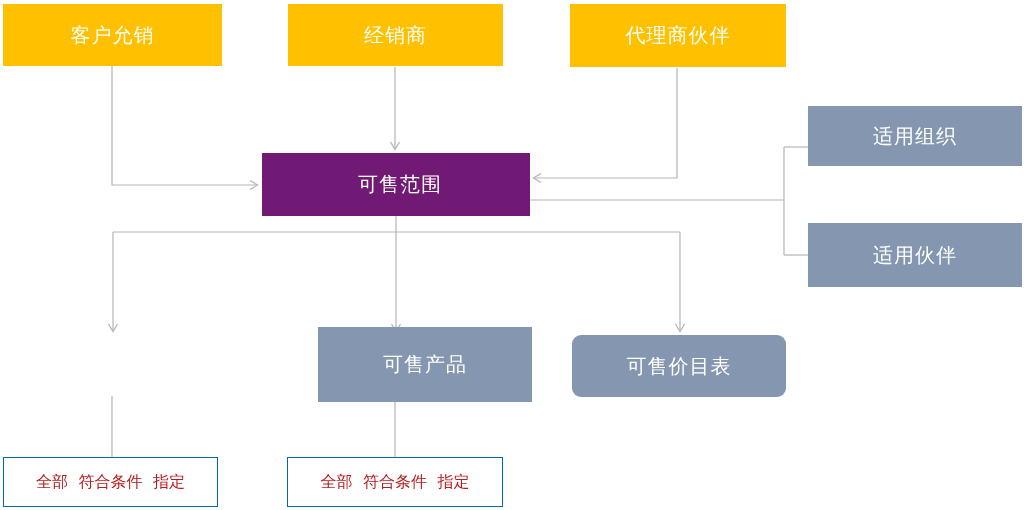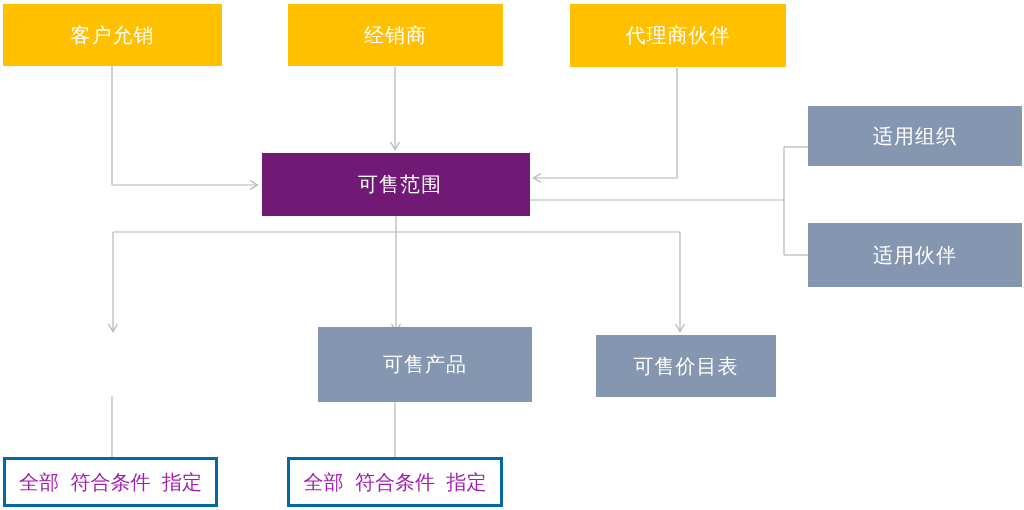--- a/index.html
+++ b/index.html
@@ -28,40 +28,40 @@
   }
   .node.gold   { background: #FFC000; }
   .node.orange { background: #701a75; padding-left: 8px; }
   .node.slate  { background: #8496B0; }
   .note {
     position: absolute;
     display: flex;
     align-items: center;
     justify-content: center;
     background: #ffffff;
-    border: 3px solid #0369a1;
-    color: #a21caf;
-    font-size: 20px;
+    border: 1px solid #0369a1;
+    color: #b91c1c;
+    font-size: 16px;
     word-spacing: 6px;
     white-space: nowrap;
     box-sizing: border-box;
   }
   
   #n-top1 { left: 3px;   top: 4px;  width: 219px; height: 62px; }
   #n-top2 { left: 288px; top: 4px;  width: 215px; height: 62px; }
   #n-top3 { left: 570px; top: 4px;  width: 216px; height: 63px; }
   
   #n-center { left: 262px; top: 153px; width: 268px; height: 63px; }
   
   #n-right1 { left: 808px; top: 106px; width: 214px; height: 60px; }
   #n-right2 { left: 808px; top: 223px; width: 214px; height: 64px; font-family: Liberation Serif, serif; }
   
   #n-bot1 { left: 5px;   top: 335px; width: 213px; height: 61px; }
   #n-bot2 { left: 288px; top: 327px; width: 214px; height: 75px; margin-left: 30px; }
-  #n-bot3 { left: 596px; top: 335px; width: 180px; height: 62px; }
+  #n-bot3 { left: 572px; top: 335px; width: 214px; height: 62px; border-radius: 9px; }
   
   #note1 { left: 3px;   top: 457px; width: 215px; height: 50px; }
   #note2 { left: 287px; top: 457px; width: 216px; height: 50px; }
 
   #connectors {
     position: absolute;
     left: 0; top: 0;
     width: 1024px;
     height: 510px;
     pointer-events: none;

